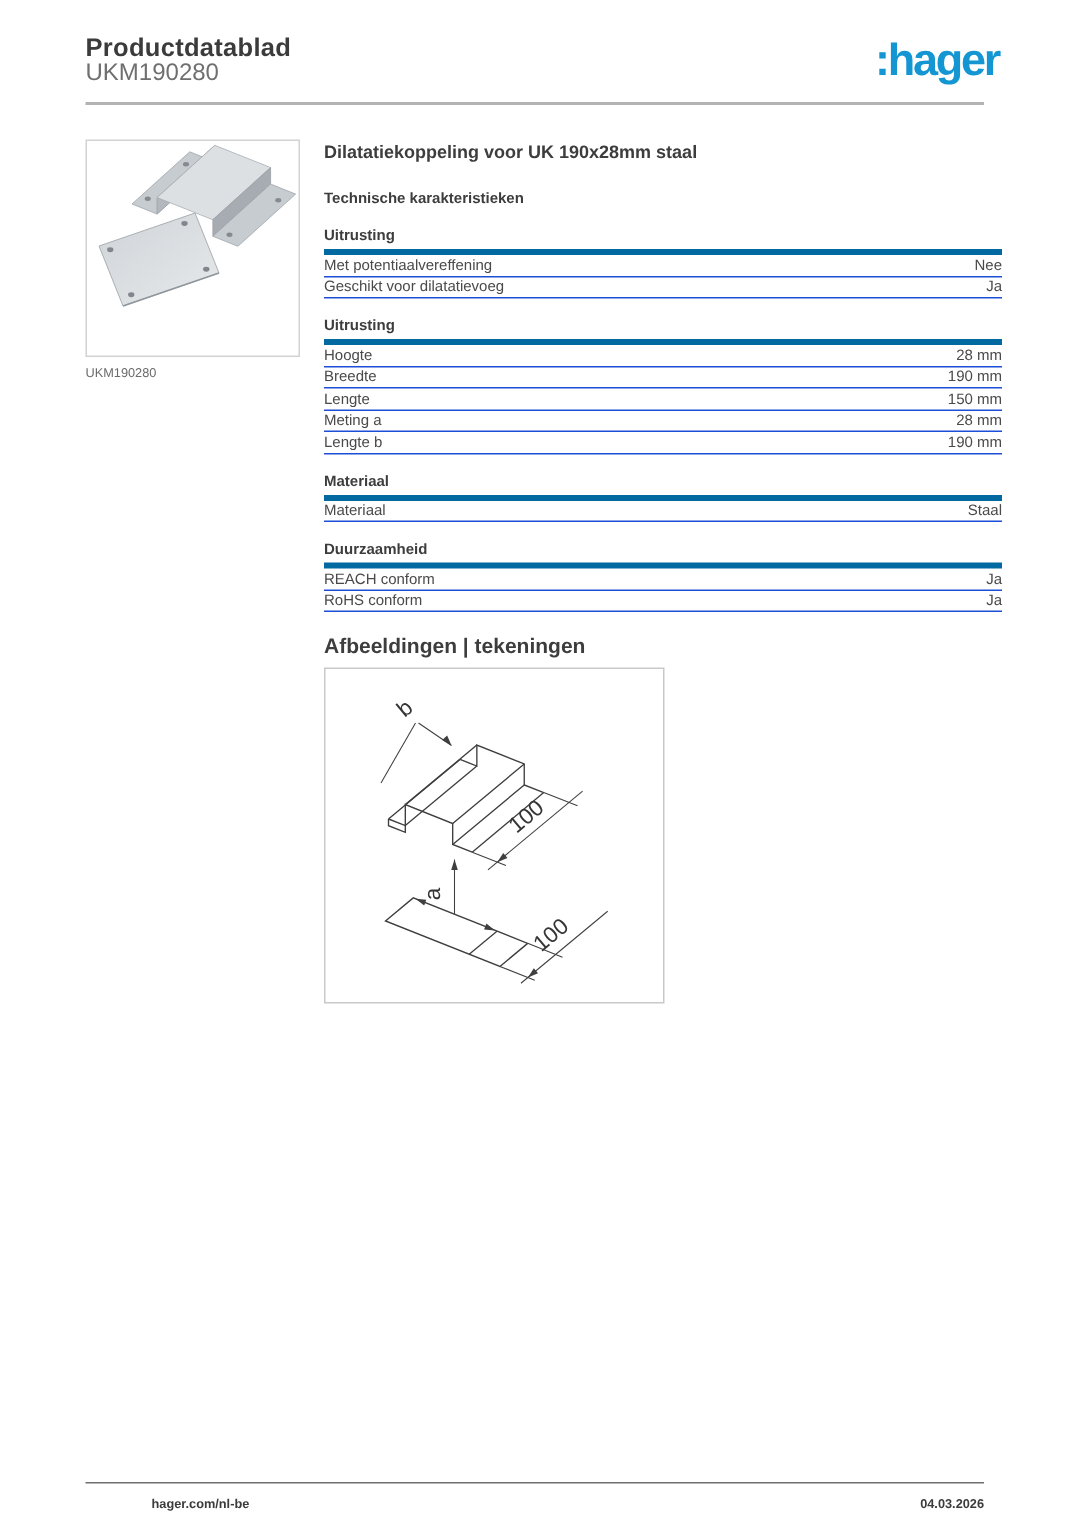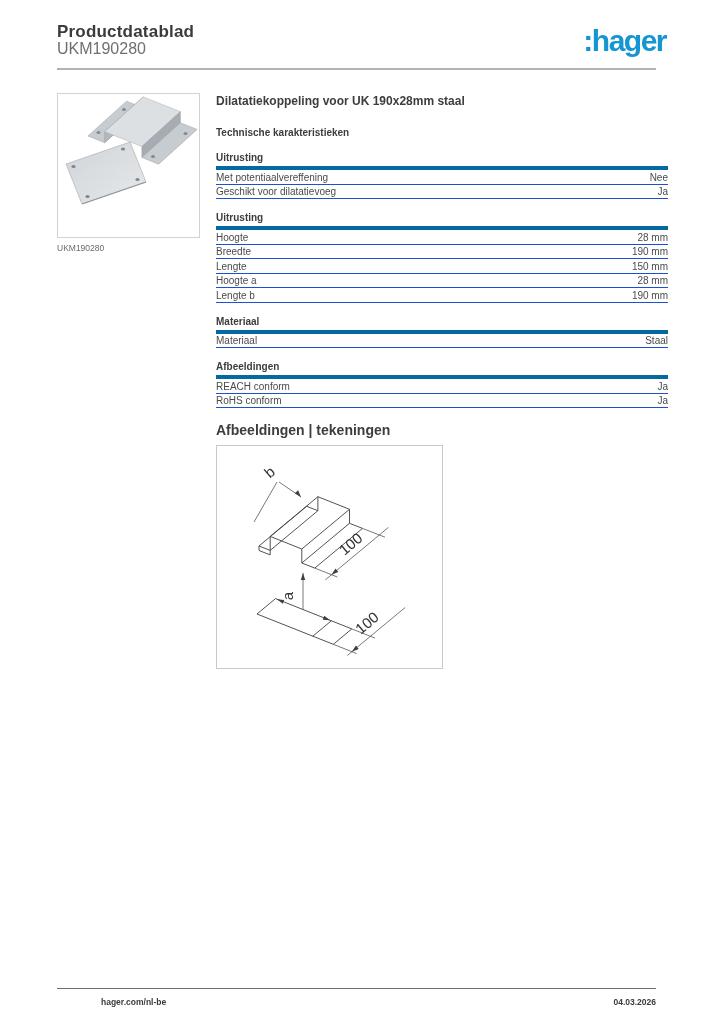--- a/index.html
+++ b/index.html
@@ -103,37 +103,37 @@
           </div>
           <div class="spec-row">
             <span class="spec-label">Breedte</span>
             <span class="spec-value">190 mm</span>
           </div>
           <div class="spec-row">
             <span class="spec-label">Lengte</span>
             <span class="spec-value">150 mm</span>
           </div>
           <div class="spec-row">
-            <span class="spec-label">Hoogte a</span>
+            <span class="spec-label">Meting a</span>
             <span class="spec-value">28 mm</span>
           </div>
           <div class="spec-row">
             <span class="spec-label">Lengte b</span>
             <span class="spec-value">190 mm</span>
           </div>
         </div>
         <div class="section">
           <div class="section-title">Materiaal</div>
           <div class="spec-row">
             <span class="spec-label">Materiaal</span>
             <span class="spec-value">Staal</span>
           </div>
         </div>
         <div class="section">
-          <div class="section-title">Afbeeldingen</div>
+          <div class="section-title">Duurzaamheid</div>
           <div class="spec-row">
             <span class="spec-label">REACH conform</span>
             <span class="spec-value">Ja</span>
           </div>
           <div class="spec-row">
             <span class="spec-label">RoHS conform</span>
             <span class="spec-value">Ja</span>
           </div>
         </div>
       </div>

